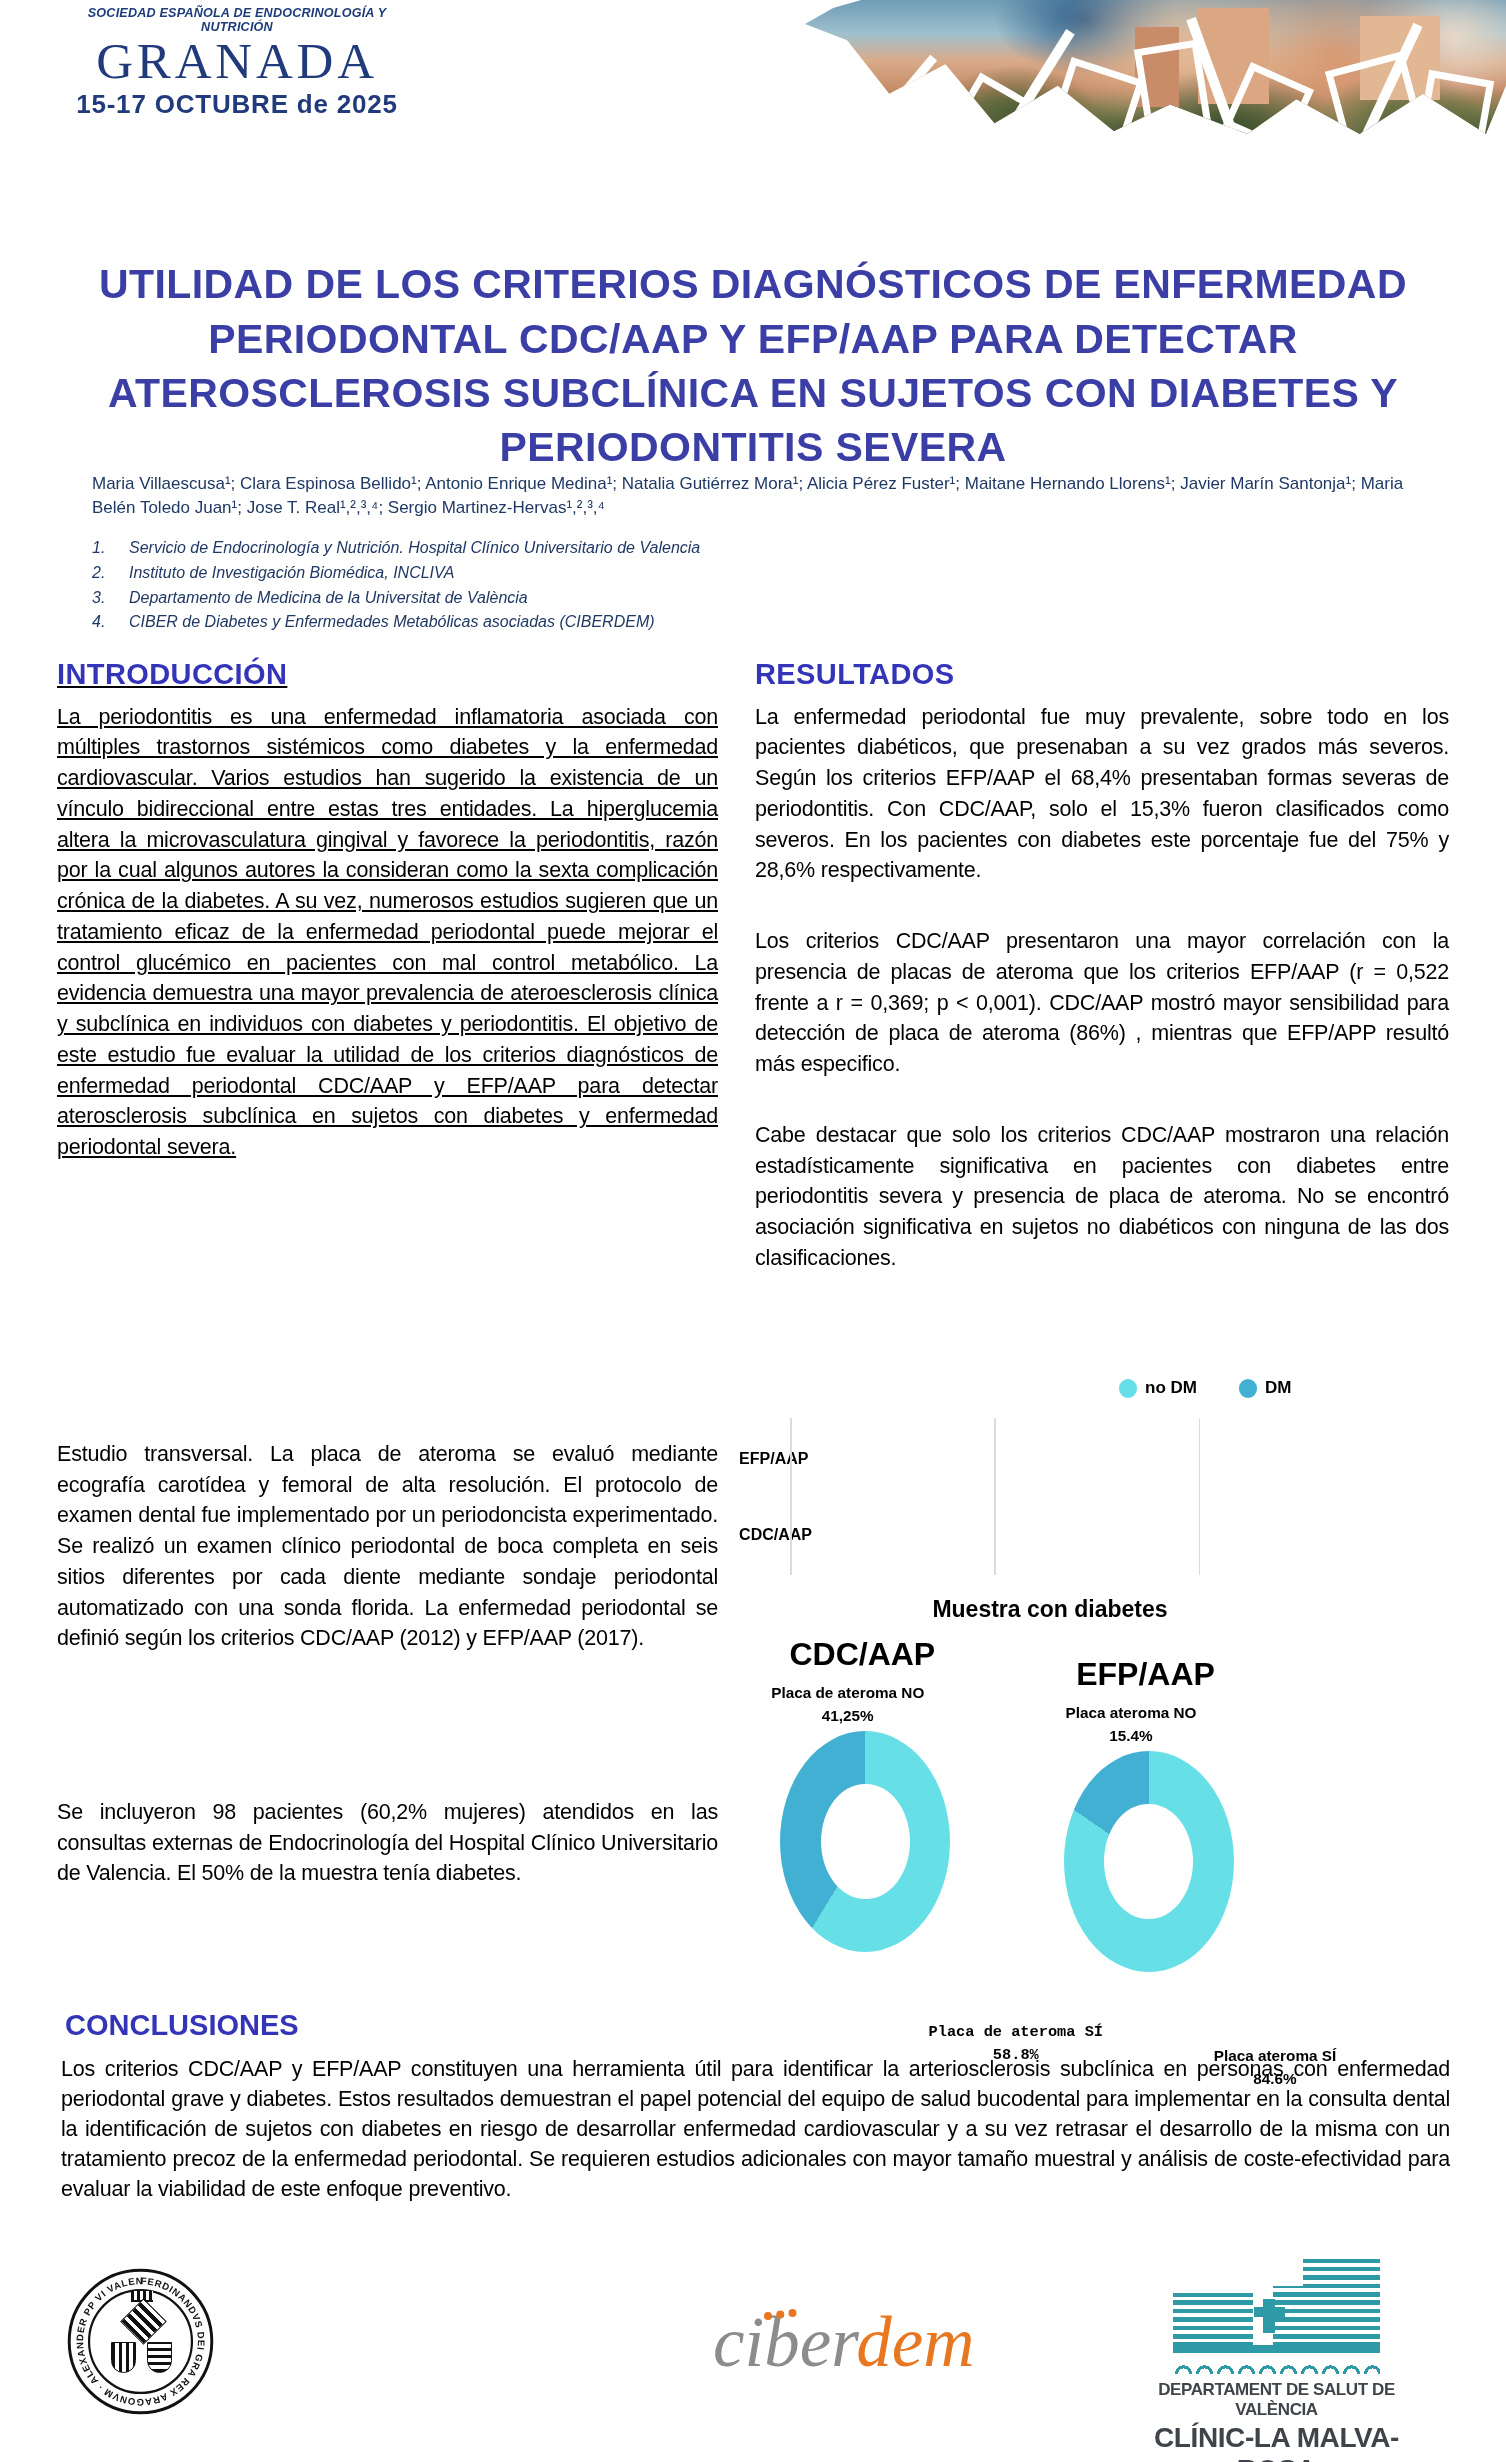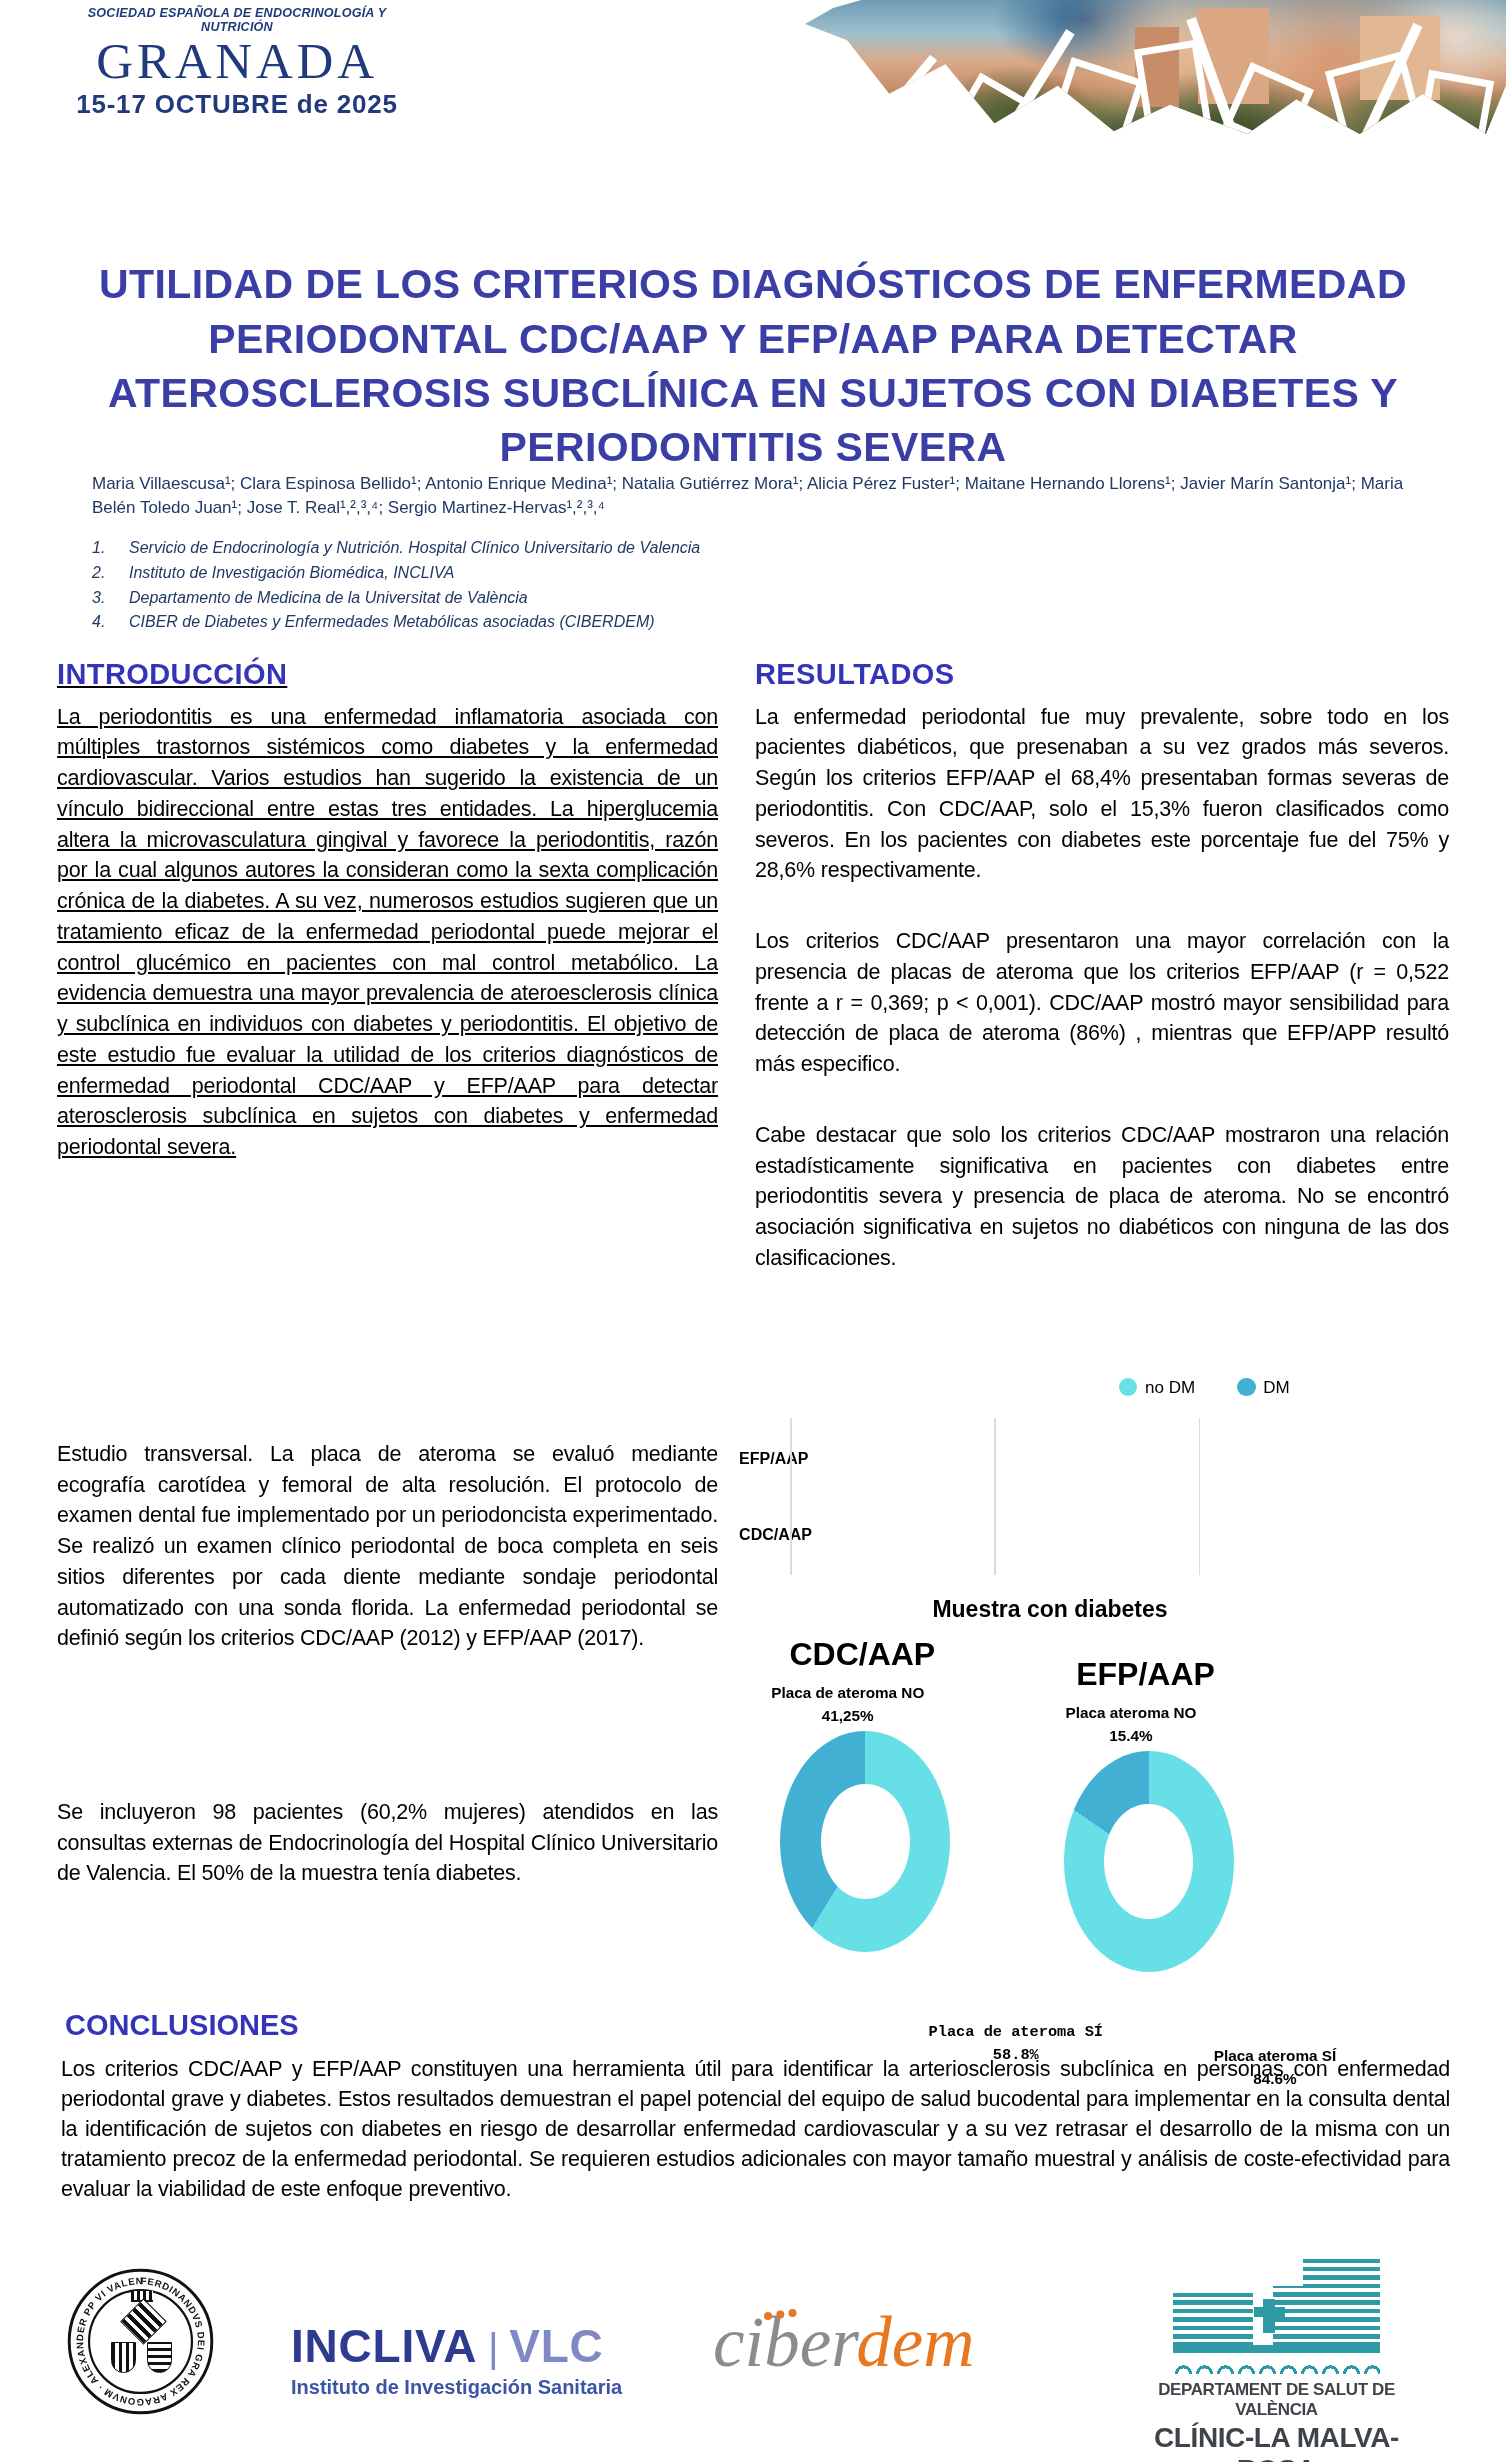--- a/index.html
+++ b/index.html
@@ -68,21 +68,21 @@
   .blk-results{top:658px;}
   .blk-results .body-txt{margin-bottom:40px;}
 
   .conclusions-head{position:absolute;left:65px;top:1985px;font-size:29px;font-weight:700;color:#3434b8;}
   .conclusions-body{position:absolute;left:61px;top:2032px;width:1389px;
     font-size:21.5px;line-height:1.4;text-align:justify;letter-spacing:-0.2px;}
 
   
   .barchart{position:absolute;left:736px;top:1376px;width:713px;height:207px;}
   .bc-legend{position:absolute;left:383px;top:1.5px;display:flex;gap:42px;}
-  .bc-leg-item{display:flex;align-items:flex-start;gap:7.7px;font-size:17px;font-weight:400;}
+  .bc-leg-item{display:flex;align-items:flex-end;gap:7.7px;font-size:17px;font-weight:700;}
   .bc-dot{width:18.4px;height:18.4px;border-radius:50%;display:inline-block;}
   .bc-plot{position:absolute;left:54px;top:42px;right:0;height:157px;}
   .bc-grid{position:absolute;top:0;bottom:0;width:1.5px;background:#d9dcdf;}
   .bc-cat{position:absolute;font-size:16px;font-weight:700;}
   .bc-cat-efp{left:3.1px;top:74px;}
   .bc-cat-cdc{left:3.1px;top:150px;}
   .bc-bar{position:absolute;left:0;display:flex;}
   .bc-bar-efp{top:6.1px;height:72px;}
   .bc-bar-cdc{top:86px;height:66px;}
   .seg{height:100%;}
@@ -278,28 +278,20 @@
         <text font-size="13" font-weight="bold" fill="#111" letter-spacing="1">
           <textPath href="#uvcirc">FERDINANDVS DEI GRA REX ARAGONVM · ALEXANDER PP VI VALENTINVS</textPath>
         </text>
       </svg>
       <div class="uv-crown"></div>
       <div class="uv-diamond"></div>
       <div class="uv-shield uv-shield-l"></div>
       <div class="uv-shield uv-shield-r"></div>
     </div>
 
-    <div class="incliva">
-      <div class="incliva-row">
-        <span class="incliva-brand">INCLIVA</span>
-        <span class="incliva-sep">|</span>
-        <span class="incliva-vlc">VLC</span>
-      </div>
-      <div class="incliva-sub">Instituto de Investigación Sanitaria</div>
-    </div>
 
     <div class="ciberdem">
       <span class="cd-dots"></span>
       <span class="ciber-gray">ciber</span><span class="ciber-orange">dem</span>
     </div>
 
     <div class="dept">
       <div class="bldg">
         <div class="bldg-left"></div>
         <div class="bldg-step"></div>

